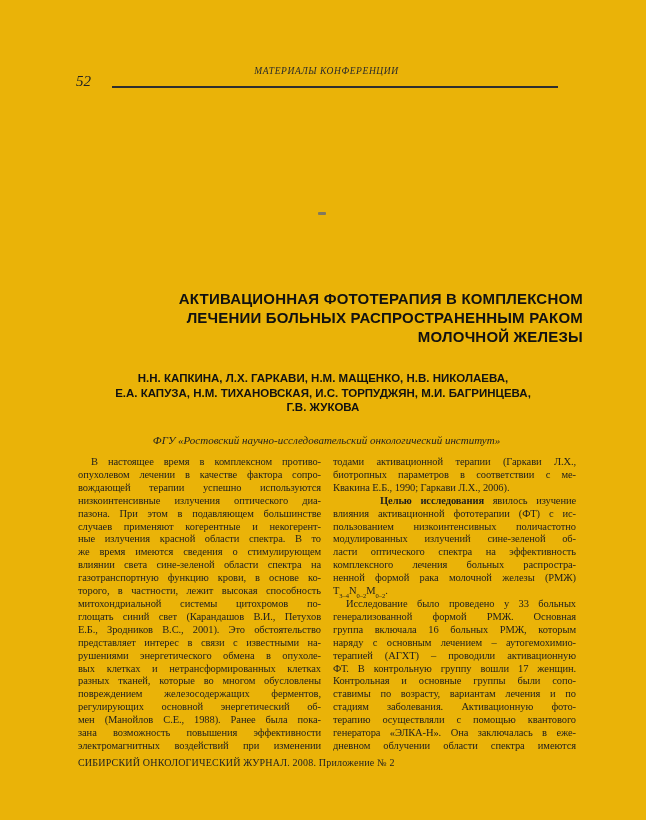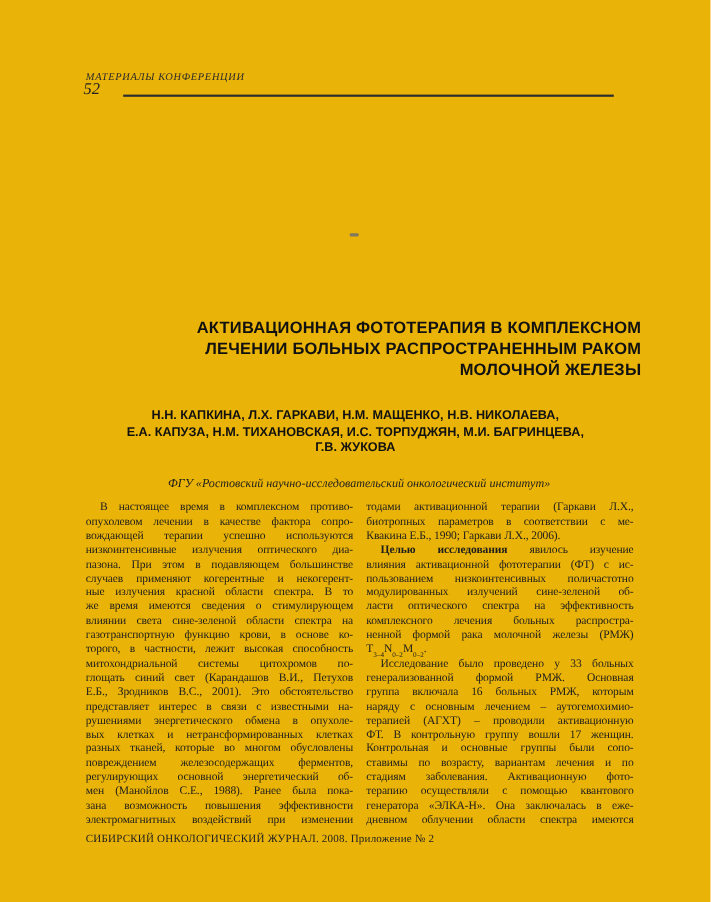--- a/index.html
+++ b/index.html
@@ -6,21 +6,21 @@
   .page{
     position:relative;width:646px;height:820px;background:#eab308;
     font-family:"Liberation Serif", serif;color:#1e1e1e;overflow:hidden;
   }
   
   .page-number{
     position:absolute;left:76px;top:72px;
     font:italic 15px/18px "Liberation Serif", serif;color:#222;
   }
   .running-head{
-    position:absolute;left:78px;top:65px;width:497px;
+    position:absolute;left:78px;top:65px;width:497px;text-align:center;
     font:italic 9.5px/12px "Liberation Serif", serif;letter-spacing:0.6px;color:#2b2b2b;
   }
   .header-rule{
     position:absolute;left:112px;top:86px;width:446px;height:2px;background:#2e2e2e;
   }
   .smudge{
     position:absolute;left:318px;top:212px;width:8px;height:3px;
     background:#6f6f6f;border-radius:1px;opacity:.85;
   }
   
@@ -46,21 +46,21 @@
     display:flex;justify-content:space-between;
   }
   .col{
     width:243px;
     font:10.5px/12.9px "Liberation Serif", serif;color:#1e1e1e;
     letter-spacing:-0.1px;
   }
   .bline{text-align:justify;text-align-last:justify;white-space:normal;}
   .bline.pend{text-align-last:left;}
   .bline.indent{text-indent:13px;}
-  .bline b{font-weight:bold;}
+  .bline b{font-weight:bold;margin-left:34px;}
   .bline sub{font-size:6.5px;line-height:0;letter-spacing:0;position:relative;top:1px;}
   
   .footer{
     position:absolute;left:78px;top:756px;
     font:10px/13px "Liberation Serif", serif;color:#222;letter-spacing:0.2px;text-align:right;
   }
 </style>
 </head>
 <body>
 

